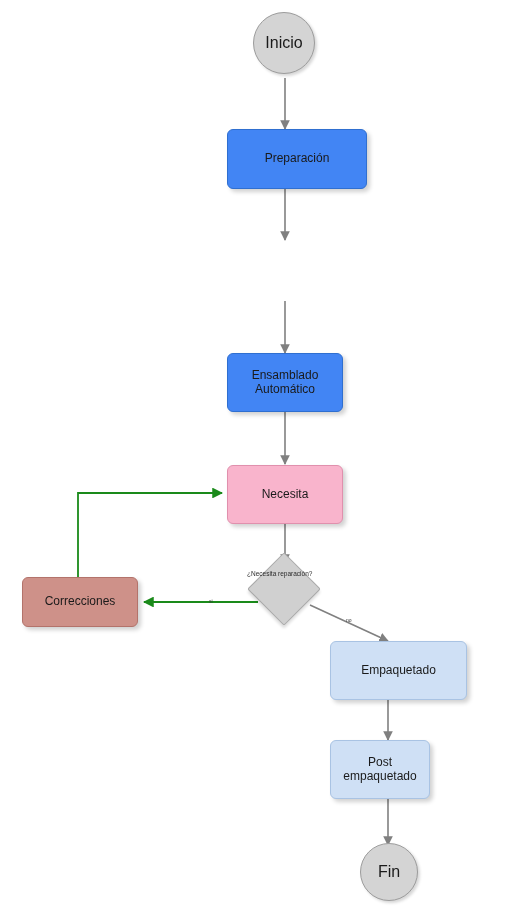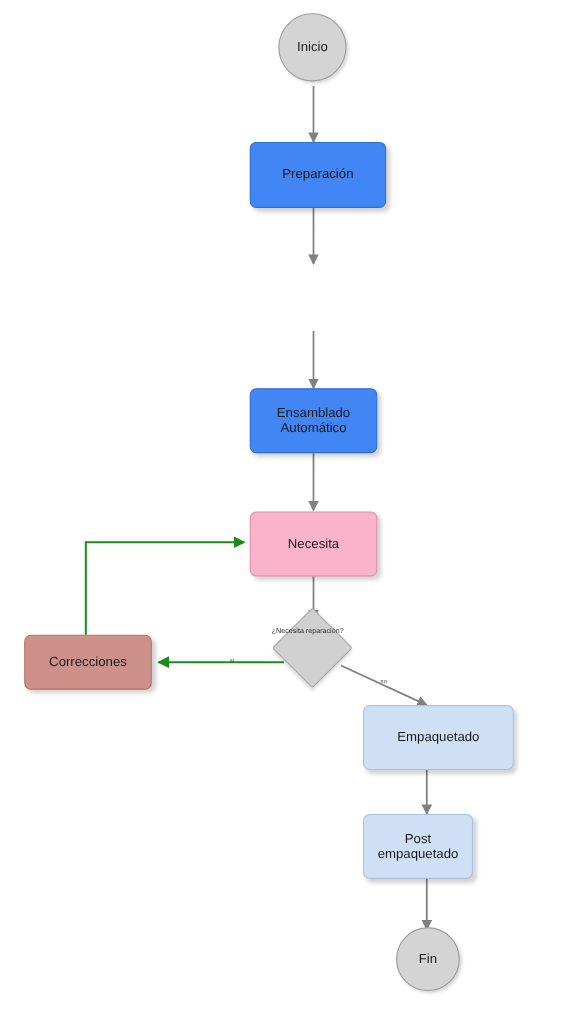--- a/index.html
+++ b/index.html
@@ -34,21 +34,21 @@
     z-index: 5;
   }
   .node-label {
     display: block;
     white-space: pre-line;
   }
   .node.terminal {
     border-radius: 50%;
     background: #d4d4d4;
     border: 1px solid #9c9c9c;
-    font-size: 12px;
+    font-size: 16px;
     box-shadow: 2px 2px 3px rgba(0,0,0,0.16);
   }
   .node.process {
     border-radius: 6px;
     font-size: 12px;
     box-shadow: 3px 3px 4px rgba(0,0,0,0.18);
   }
   .node.blue {
     background: #4285f4;
     border: 1px solid #2f6fd0;
@@ -123,21 +123,21 @@
 
     <path d="M 388 700 L 388 740" stroke="#808080" stroke-width="1.6" fill="none" marker-end="url(#arrow-gray)"></path>
 
     <path d="M 388 799 L 388 845" stroke="#808080" stroke-width="1.6" fill="none" marker-end="url(#arrow-gray)"></path>
   </svg>
 
   <div class="node terminal" style="left:253px; top:12px; width:62px; height:62px;">
     <span class="node-label">Inicio</span>
   </div>
 
-  <div class="node process blue" style="left:227px; top:129px; width:124px; height:60px;">
+  <div class="node process blue" style="left:227px; top:129px; width:140px; height:60px;">
     <span class="node-label">Preparación</span>
   </div>
 
 
   <div class="node process blue" style="left:227px; top:353px; width:116px; height:59px;">
     <span class="node-label">Ensamblado
 Automático</span>
   </div>
 
   <div class="node process pink" style="left:227px; top:465px; width:116px; height:59px;">

